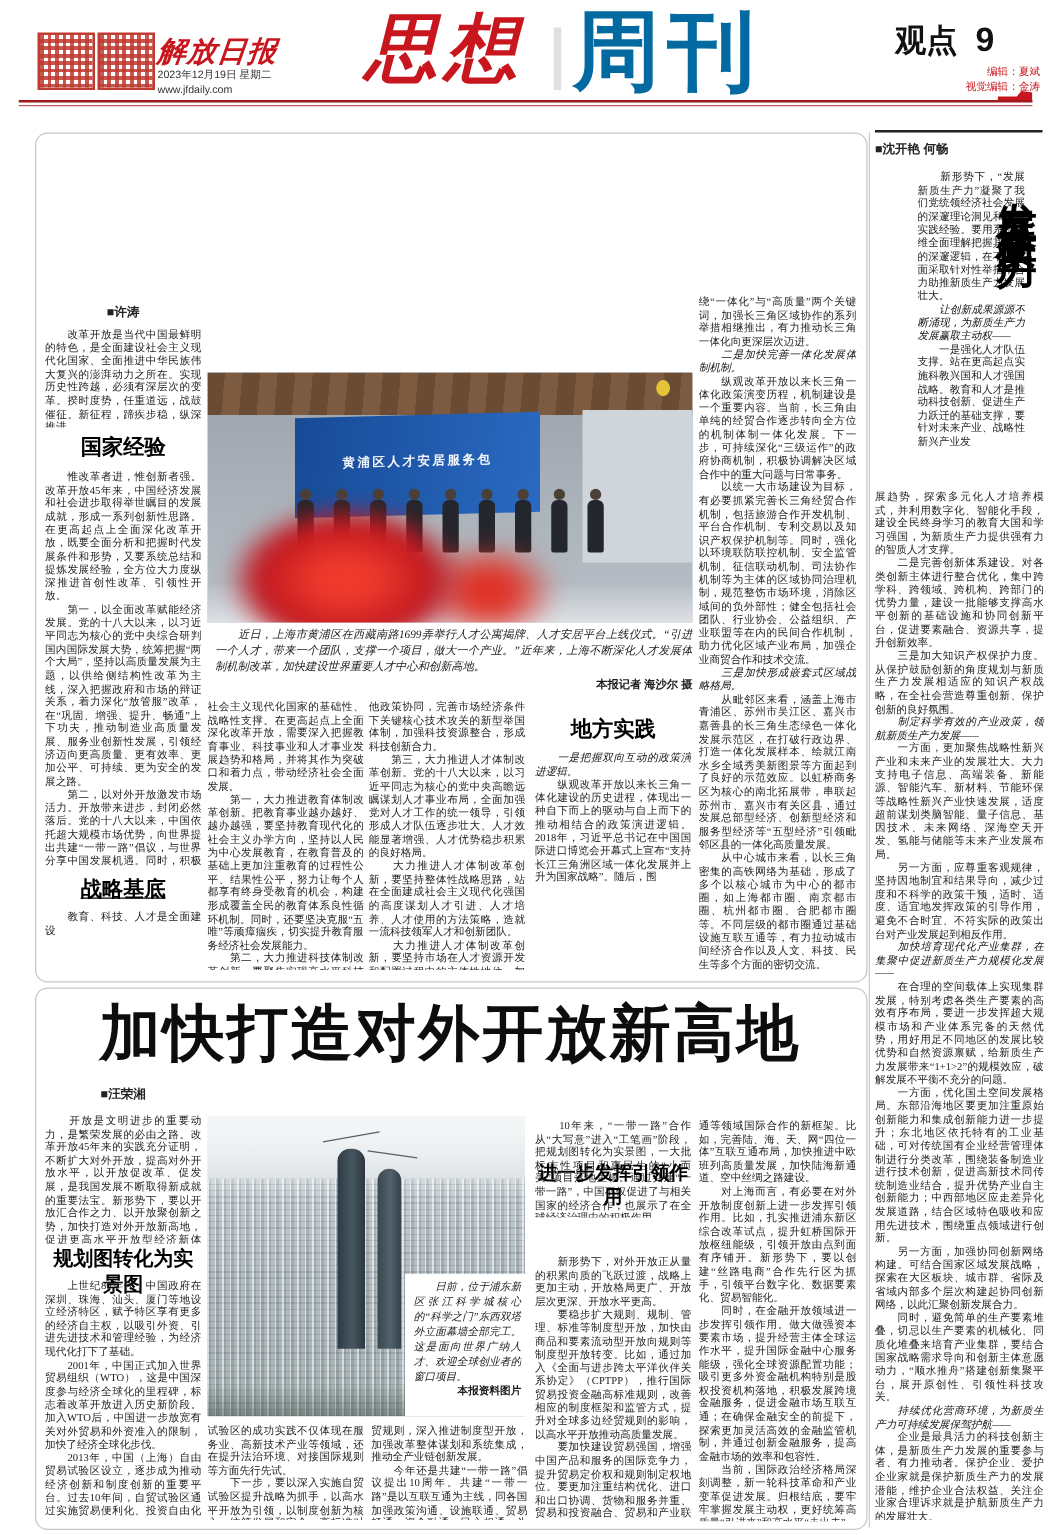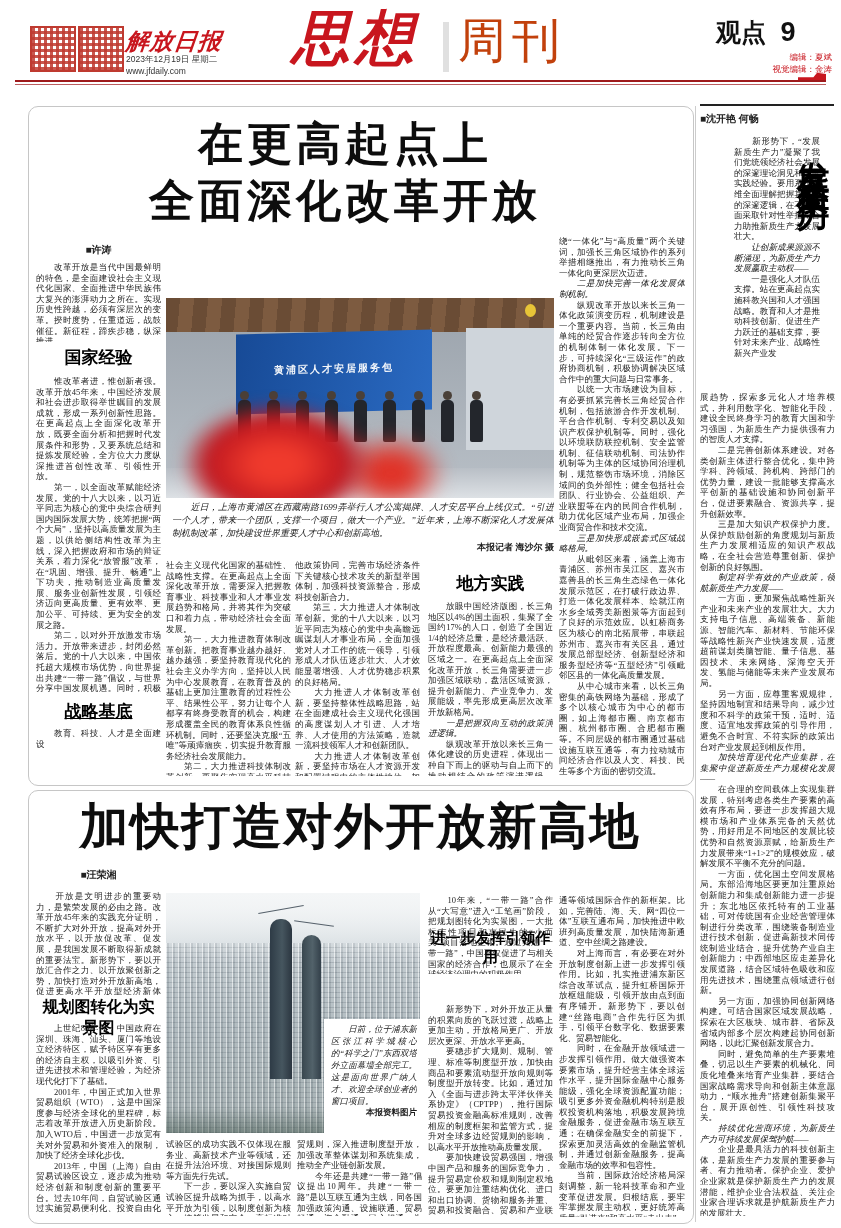--- a/index.html
+++ b/index.html
@@ -13,21 +13,21 @@
   .blk{font-size:8.5px;line-height:10.6px;text-align:justify;white-space:pre-line;color:#1c1c1c;}
   .blk.em{font-style:italic;color:#111;}
   .hd{font-family:"Liberation Sans","DejaVu Sans",sans-serif;font-weight:bold;text-align:center;color:#000;}
   .byline{font-family:"Liberation Sans","DejaVu Sans",sans-serif;font-weight:bold;font-size:10px;color:#222;}
   
   .qr{border:2px solid #bf3a30;background:
       repeating-linear-gradient(0deg,rgba(191,58,48,.85) 0 3px,rgba(255,255,255,0) 3px 6px),
       repeating-linear-gradient(90deg,rgba(191,58,48,.85) 0 3px,#fff 3px 6px);}
   .masthead{font-size:23px;font-weight:900;color:#c8161e;font-style:italic;transform:skewX(-6deg);letter-spacing:1px;}
   .weekly{font-size:58px;font-weight:900;color:#c8161e;font-style:italic;letter-spacing:6px;line-height:66px;}
-  .weekly-type{font-size:48px;font-weight:400;color:#c2410c;letter-spacing:6px;line-height:62px;}
+  .weekly-type{font-size:70px;font-weight:700;color:#0369a1;letter-spacing:6px;line-height:62px;}
   .rule{background:#9e1a1c;}
   .train{background:#c8161e;clip-path:polygon(0 65%,55% 65%,68% 10%,100% 25%,100% 100%,0 100%);}
   .box{border:1px solid #c6c6c6;border-radius:10px;}
   .headline{font-weight:900;letter-spacing:4px;color:#0d0d0d;text-align:center;}
   .vtitle{writing-mode:vertical-rl;font-family:"Liberation Sans","DejaVu Sans",sans-serif;
           font-weight:900;font-size:33px;letter-spacing:6px;color:#000;}
   .cap{font-size:9px;line-height:13px;font-style:italic;text-align:justify;white-space:pre-line;overflow:hidden;}
   .capcredit{font-weight:bold;font-size:9px;font-family:"Liberation Sans","DejaVu Sans",sans-serif;text-align:right;}
   
   .photo1{overflow:hidden;background:linear-gradient(#9aa2ab,#b9c0c7);}
@@ -76,24 +76,20 @@
     <span style="font-size:27px;margin-left:10px;">9</span>
   </div>
   <div class="abs sans" style="left:690px;top:52px;width:142px;text-align:right;font-size:8.5px;color:#c8161e;">编辑：夏斌</div>
   <div class="abs sans" style="left:690px;top:64px;width:142px;text-align:right;font-size:8.5px;color:#c8161e;">视觉编辑：金涛</div>
   <div class="abs rule" style="left:15px;top:80px;width:811px;height:1.6px;"></div>
   <div class="abs rule" style="left:15px;top:84px;width:811px;height:0.8px;opacity:.7;"></div>
   <div class="abs train" style="left:798px;top:72px;width:28px;height:8px;"></div>
 
   <div class="abs box" style="left:28px;top:106px;width:664px;height:678px;"></div>
 
-  <div class="abs headline" style="left:85px;top:116px;width:520px;font-size:45px;line-height:57px;">
-    <div>在更高起点上</div>
-    <div>全面深化改革开放</div>
-  </div>
   <div class="abs byline" style="left:36px;top:243px;width:125px;text-align:center;">■许涛</div>
 
   <div class="abs bt" style="left:36px;top:262px;width:125px;height:80px;">　　改革开放是当代中国最鲜明的特色，是全面建设社会主义现代化国家、全面推进中华民族伟大复兴的澎湃动力之所在。实现历史性跨越，必须有深层次的变革。揆时度势，任重道远，战鼓催征。新征程，蹄疾步稳，纵深推进。</div>
   <div class="abs hd" style="left:36px;top:346px;width:125px;font-size:17px;">国家经验</div>
   <div class="abs bt" style="left:36px;top:376px;width:125px;height:318px;">　　惟改革者进，惟创新者强。改革开放45年来，中国经济发展和社会进步取得举世瞩目的发展成就，形成一系列创新性思路。在更高起点上全面深化改革开放，既要全面分析和把握时代发展条件和形势，又要系统总结和提炼发展经验，全方位大力度纵深推进首创性改革、引领性开放。
 　　第一，以全面改革赋能经济发展。党的十八大以来，以习近平同志为核心的党中央综合研判国内国际发展大势，统筹把握“两个大局”，坚持以高质量发展为主题，以供给侧结构性改革为主线，深入把握政府和市场的辩证关系，着力深化“放管服”改革，在“巩固、增强、提升、畅通”上下功夫，推动制造业高质量发展、服务业创新性发展，引领经济迈向更高质量、更有效率、更加公平、可持续、更为安全的发展之路。
 　　第二，以对外开放激发市场活力。开放带来进步，封闭必然落后。党的十八大以来，中国依托超大规模市场优势，向世界提出共建“一带一路”倡议，与世界分享中国发展机遇。同时，积极对接国际通行惯例，更加注重开放体系、开放机制的优化完善，进一步落实外国投资者准入前国民待遇，不断精简负面清单，统筹推进更加积极主动的开放战略。
 　　第三，推进国家治理现代化。在更高起点上全面深化改革开放，关键在于坚决破除一切阻碍经济社会发展繁荣的思想观念和体制机制弊端，形成生产力与生产关系、经济基础与上层建筑相互协调适应的发展态势。</div>
   <div class="abs hd" style="left:36px;top:700px;width:125px;font-size:17px;text-decoration:underline;">战略基底</div>
   <div class="abs bt" style="left:36px;top:728px;width:125px;height:36px;">　　教育、科技、人才是全面建设</div>
@@ -117,21 +113,20 @@
 
   <div class="abs bt" style="left:166px;top:560px;width:125px;height:216px;">社会主义现代化国家的基础性、战略性支撑。在更高起点上全面深化改革开放，需要深入把握教育事业、科技事业和人才事业发展趋势和格局，并将其作为突破口和着力点，带动经济社会全面发展。
 　　第一，大力推进教育体制改革创新。把教育事业越办越好、越办越强，要坚持教育现代化的社会主义办学方向，坚持以人民为中心发展教育，在教育普及的基础上更加注重教育的过程性公平、结果性公平，努力让每个人都享有终身受教育的机会，构建形成覆盖全民的教育体系良性循环机制。同时，还要坚决克服“五唯”等顽瘴痼疾，切实提升教育服务经济社会发展能力。
 　　第二，大力推进科技体制改革创新。要聚焦实现高水平科技自立自强战略目标，对标国家重大发展战略，加强科技体制创新的宏观调控和顶层设计，增强科技政策和其</div>
   <div class="abs bt" style="left:295px;top:560px;width:125px;height:216px;">他政策协同，完善市场经济条件下关键核心技术攻关的新型举国体制，加强科技资源整合，形成科技创新合力。
 　　第三，大力推进人才体制改革创新。党的十八大以来，以习近平同志为核心的党中央高瞻远瞩谋划人才事业布局，全面加强党对人才工作的统一领导，引领形成人才队伍逐步壮大、人才效能显著增强、人才优势稳步积累的良好格局。
 　　大力推进人才体制改革创新，要坚持整体性战略思路，站在全面建成社会主义现代化强国的高度谋划人才引进、人才培养、人才使用的方法策略，造就一流科技领军人才和创新团队。
 　　大力推进人才体制改革创新，要坚持市场在人才资源开发和配置过程中的主体性地位，加强各类市场主体对人才政策的认识，鼓励市场主体主动作为，用好用活人才，大胆使用青年人才。</div>
   <div class="abs hd" style="left:428px;top:572px;width:125px;font-size:17px;">地方实践</div>
   <div class="abs blocks" style="left:428px;top:601px;width:125px;height:175px;">
-      <div class="blk t">　　放眼中国经济版图，长三角地区以4%的国土面积，集聚了全国约17%的人口，创造了全国近1/4的经济总量，是经济最活跃、开放程度最高、创新能力最强的区域之一。在更高起点上全面深化改革开放，长三角需要进一步加强区域联动，盘活区域资源，提升创新能力、产业竞争力、发展能级，率先形成更高层次改革开放新格局。</div>
       <div class="blk em">　　一是把握双向互动的政策演进逻辑。</div>
       <div class="blk t">　　纵观改革开放以来长三角一体化建设的历史进程，体现出一种自下而上的驱动与自上而下的推动相结合的政策演进逻辑。2018年，习近平总书记在中国国际进口博览会开幕式上宣布“支持长江三角洲区域一体化发展并上升为国家战略”。随后，围</div>
     </div>
   <div class="abs blocks" style="left:559px;top:236px;width:126px;height:540px;">
       <div class="blk t">绕“一体化”与“高质量”两个关键词，加强长三角区域协作的系列举措相继推出，有力推动长三角一体化向更深层次迈进。</div>
       <div class="blk em">　　二是加快完善一体化发展体制机制。</div>
       <div class="blk t">　　纵观改革开放以来长三角一体化政策演变历程，机制建设是一个重要内容。当前，长三角由单纯的经贸合作逐步转向全方位的机制体制一体化发展。下一步，可持续深化“三级运作”的政府协商机制，积极协调解决区域合作中的重大问题与日常事务。
 　　以统一大市场建设为目标，有必要抓紧完善长三角经贸合作机制，包括旅游合作开发机制、平台合作机制、专利交易以及知识产权保护机制等。同时，强化以环境联防联控机制、安全监管机制、征信联动机制、司法协作机制等为主体的区域协同治理机制，规范整饬市场环境，消除区域间的负外部性；健全包括社会团队、行业协会、公益组织、产业联盟等在内的民间合作机制，助力优化区域产业布局，加强企业商贸合作和技术交流。</div>
       <div class="blk em">　　三是加快形成嵌套式区域战略格局。</div>
       <div class="blk t">　　从毗邻区来看，涵盖上海市青浦区、苏州市吴江区、嘉兴市嘉善县的长三角生态绿色一体化发展示范区，在打破行政边界、打造一体化发展样本、绘就江南水乡全域秀美新图景等方面起到了良好的示范效应。以虹桥商务区为核心的南北拓展带，串联起苏州市、嘉兴市有关区县，通过发展总部型经济、创新型经济和服务型经济等“五型经济”引领毗邻区县的一体化高质量发展。

